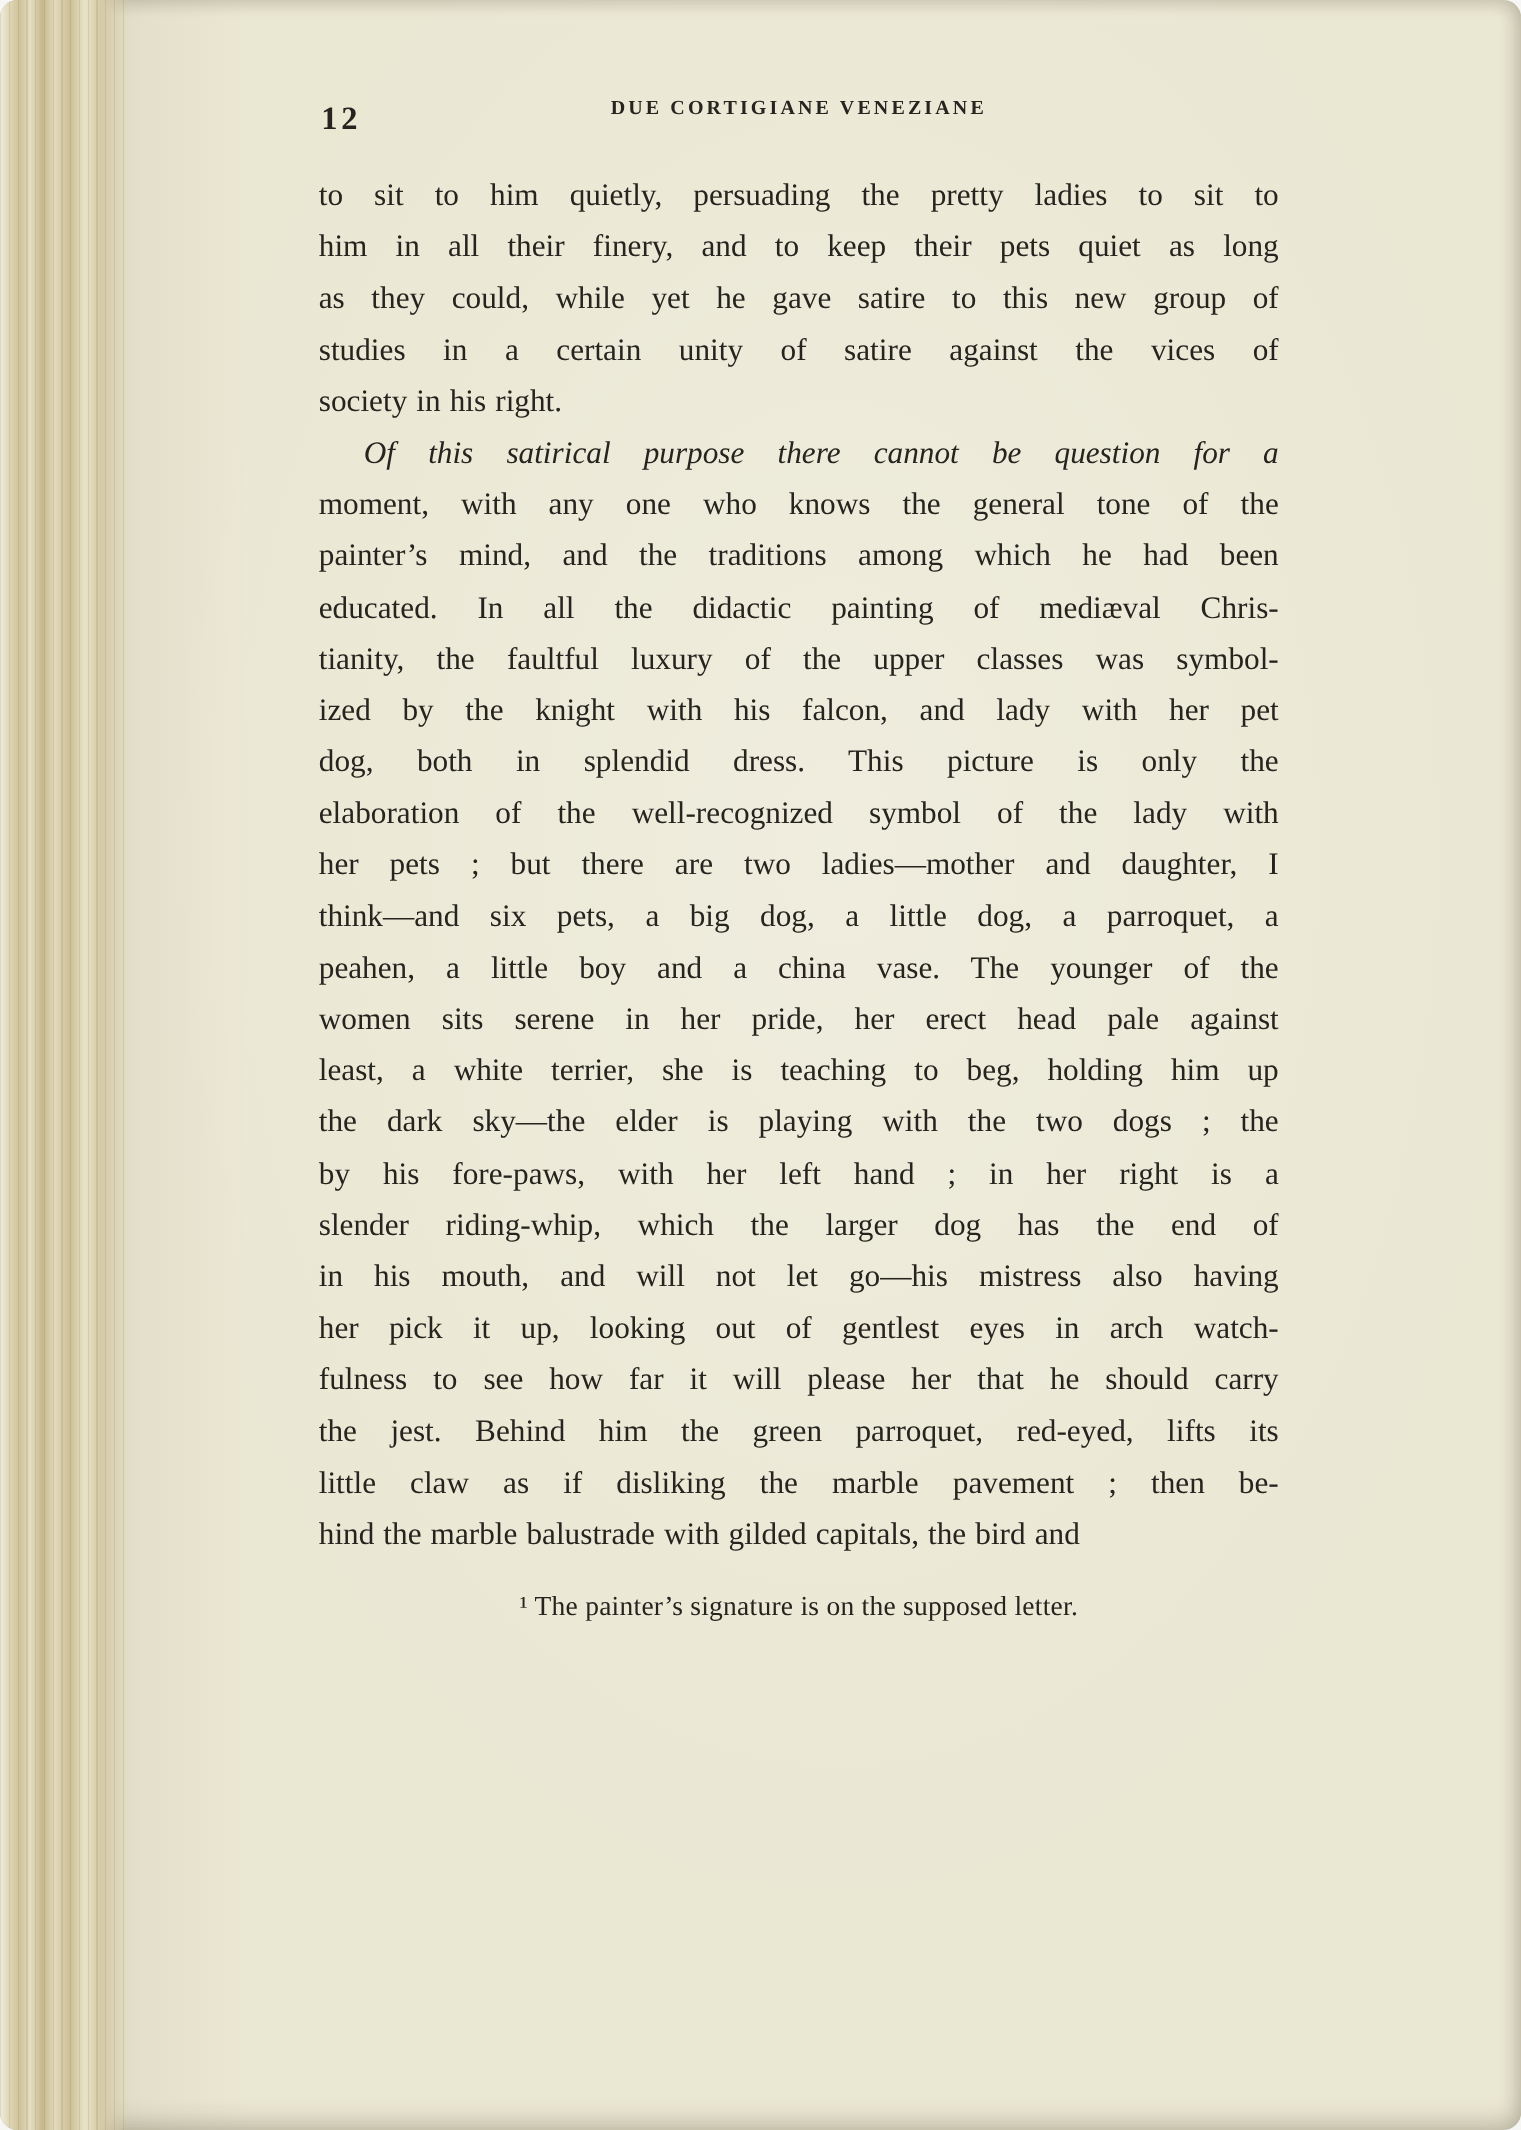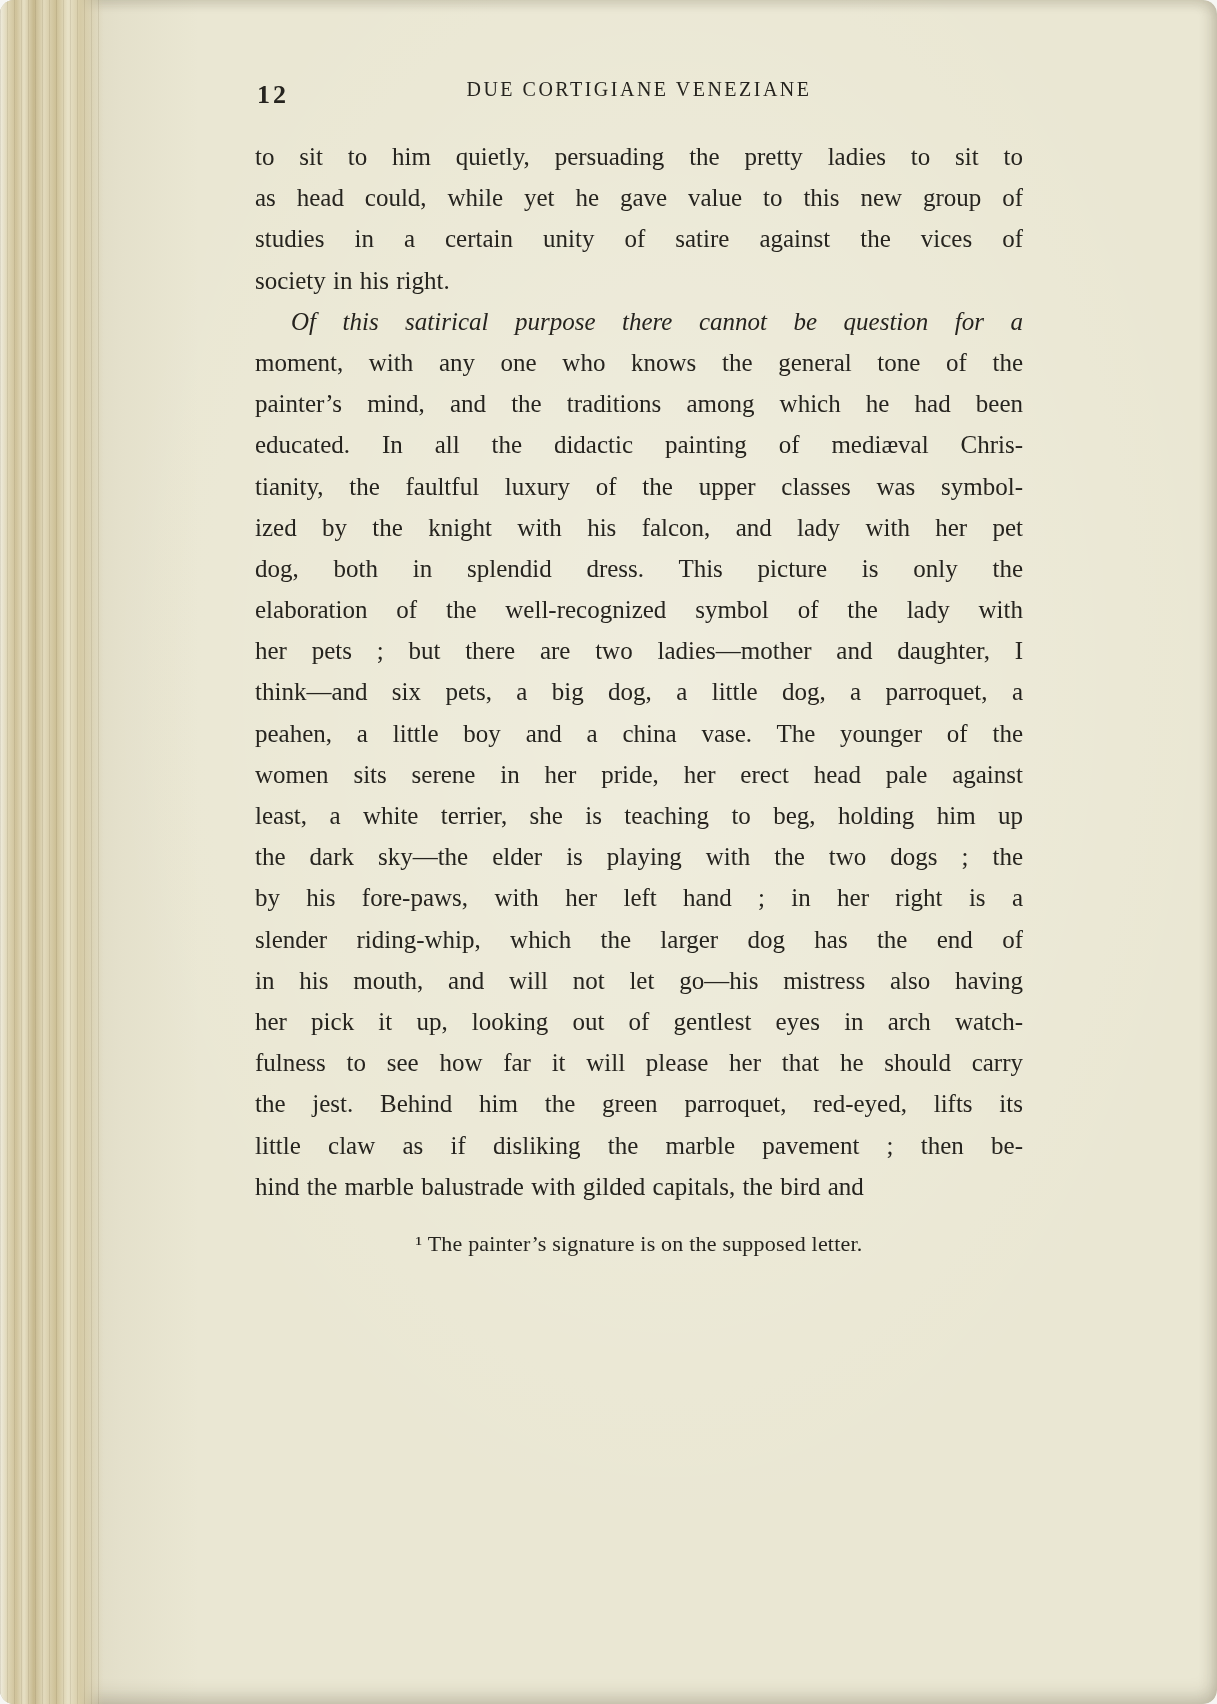--- a/index.html
+++ b/index.html
@@ -69,22 +69,22 @@
   .pagenum {
     position: absolute;
     left: 2px;
     top: 2px;
     font-size: 26px;
     font-weight: bold;
     letter-spacing: 3px;
   }
   .title {
     display: inline-block;
-    font-size: 20px;
-    font-weight: normal;
+    font-size: 16px;
+    font-weight: bold;
     letter-spacing: 2.5px;
   }
   .text-block {
     font-size: 25px;
   }
   .line {
     height: 41.2px;
     line-height: 41.2px;
     text-align: justify;
     text-align-last: justify;
@@ -110,21 +110,22 @@
 
 <div class="scan">
   <div class="binding"></div>
   <div class="content">
     <div class="header">
       <span class="pagenum">12</span>
       <span class="title">DUE CORTIGIANE VENEZIANE</span>
     </div>
     <div class="text-block">
         <div class="line">to sit to him quietly, persuading the pretty ladies to sit to</div>
-        <div class="line">as head could, while yet he gave value to this new group of</div>
+        <div class="line">him in all their finery, and to keep their pets quiet as long</div>
+        <div class="line">as they could, while yet he gave satire to this new group of</div>
         <div class="line">studies in a certain unity of satire against the vices of</div>
         <div class="line last">society in his right.</div>
         <div class="line indent">Of this satirical purpose there cannot be question for a</div>
         <div class="line">moment, with any one who knows the general tone of the</div>
         <div class="line">painter’s mind, and the traditions among which he had been</div>
         <div class="line">educated.  In all the didactic painting of mediæval Chris-</div>
         <div class="line">tianity, the faultful luxury of the upper classes was symbol-</div>
         <div class="line">ized by the knight with his falcon, and lady with her pet</div>
         <div class="line">dog, both in splendid dress.  This picture is only the</div>
         <div class="line">elaboration of the well-recognized symbol of the lady with</div>

